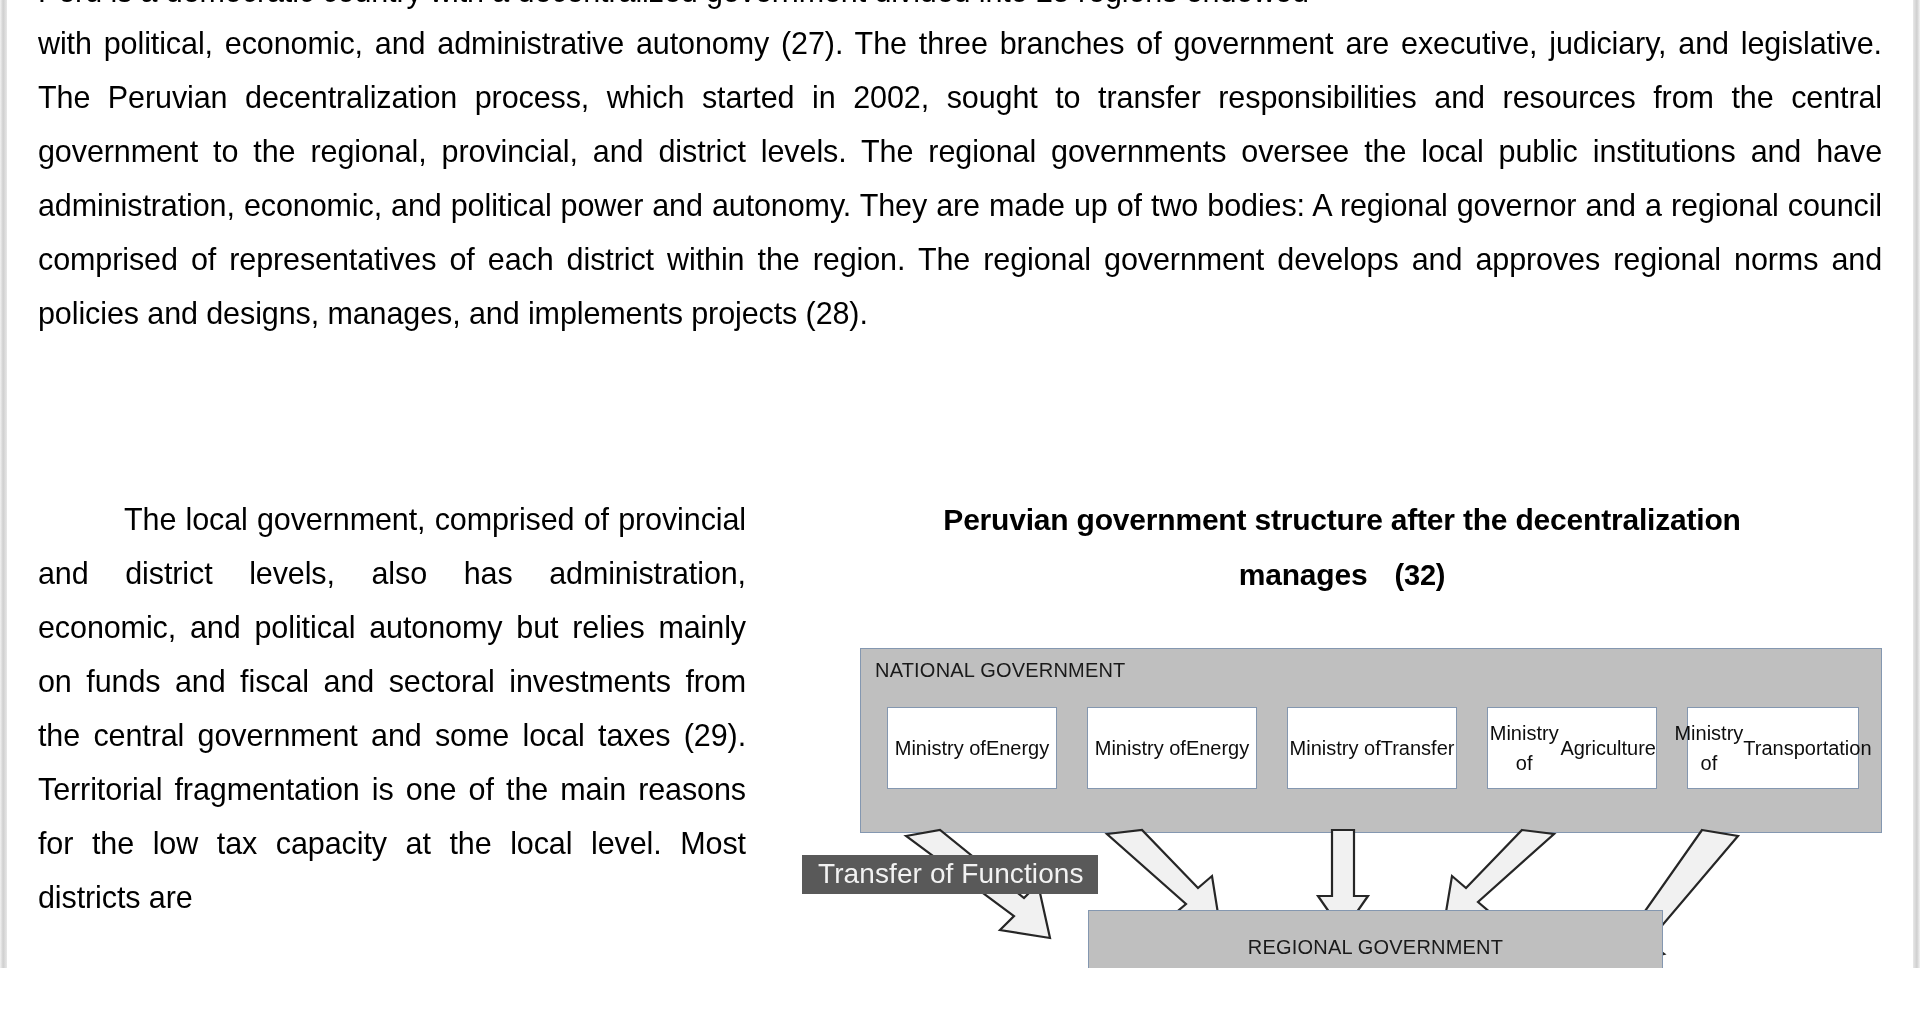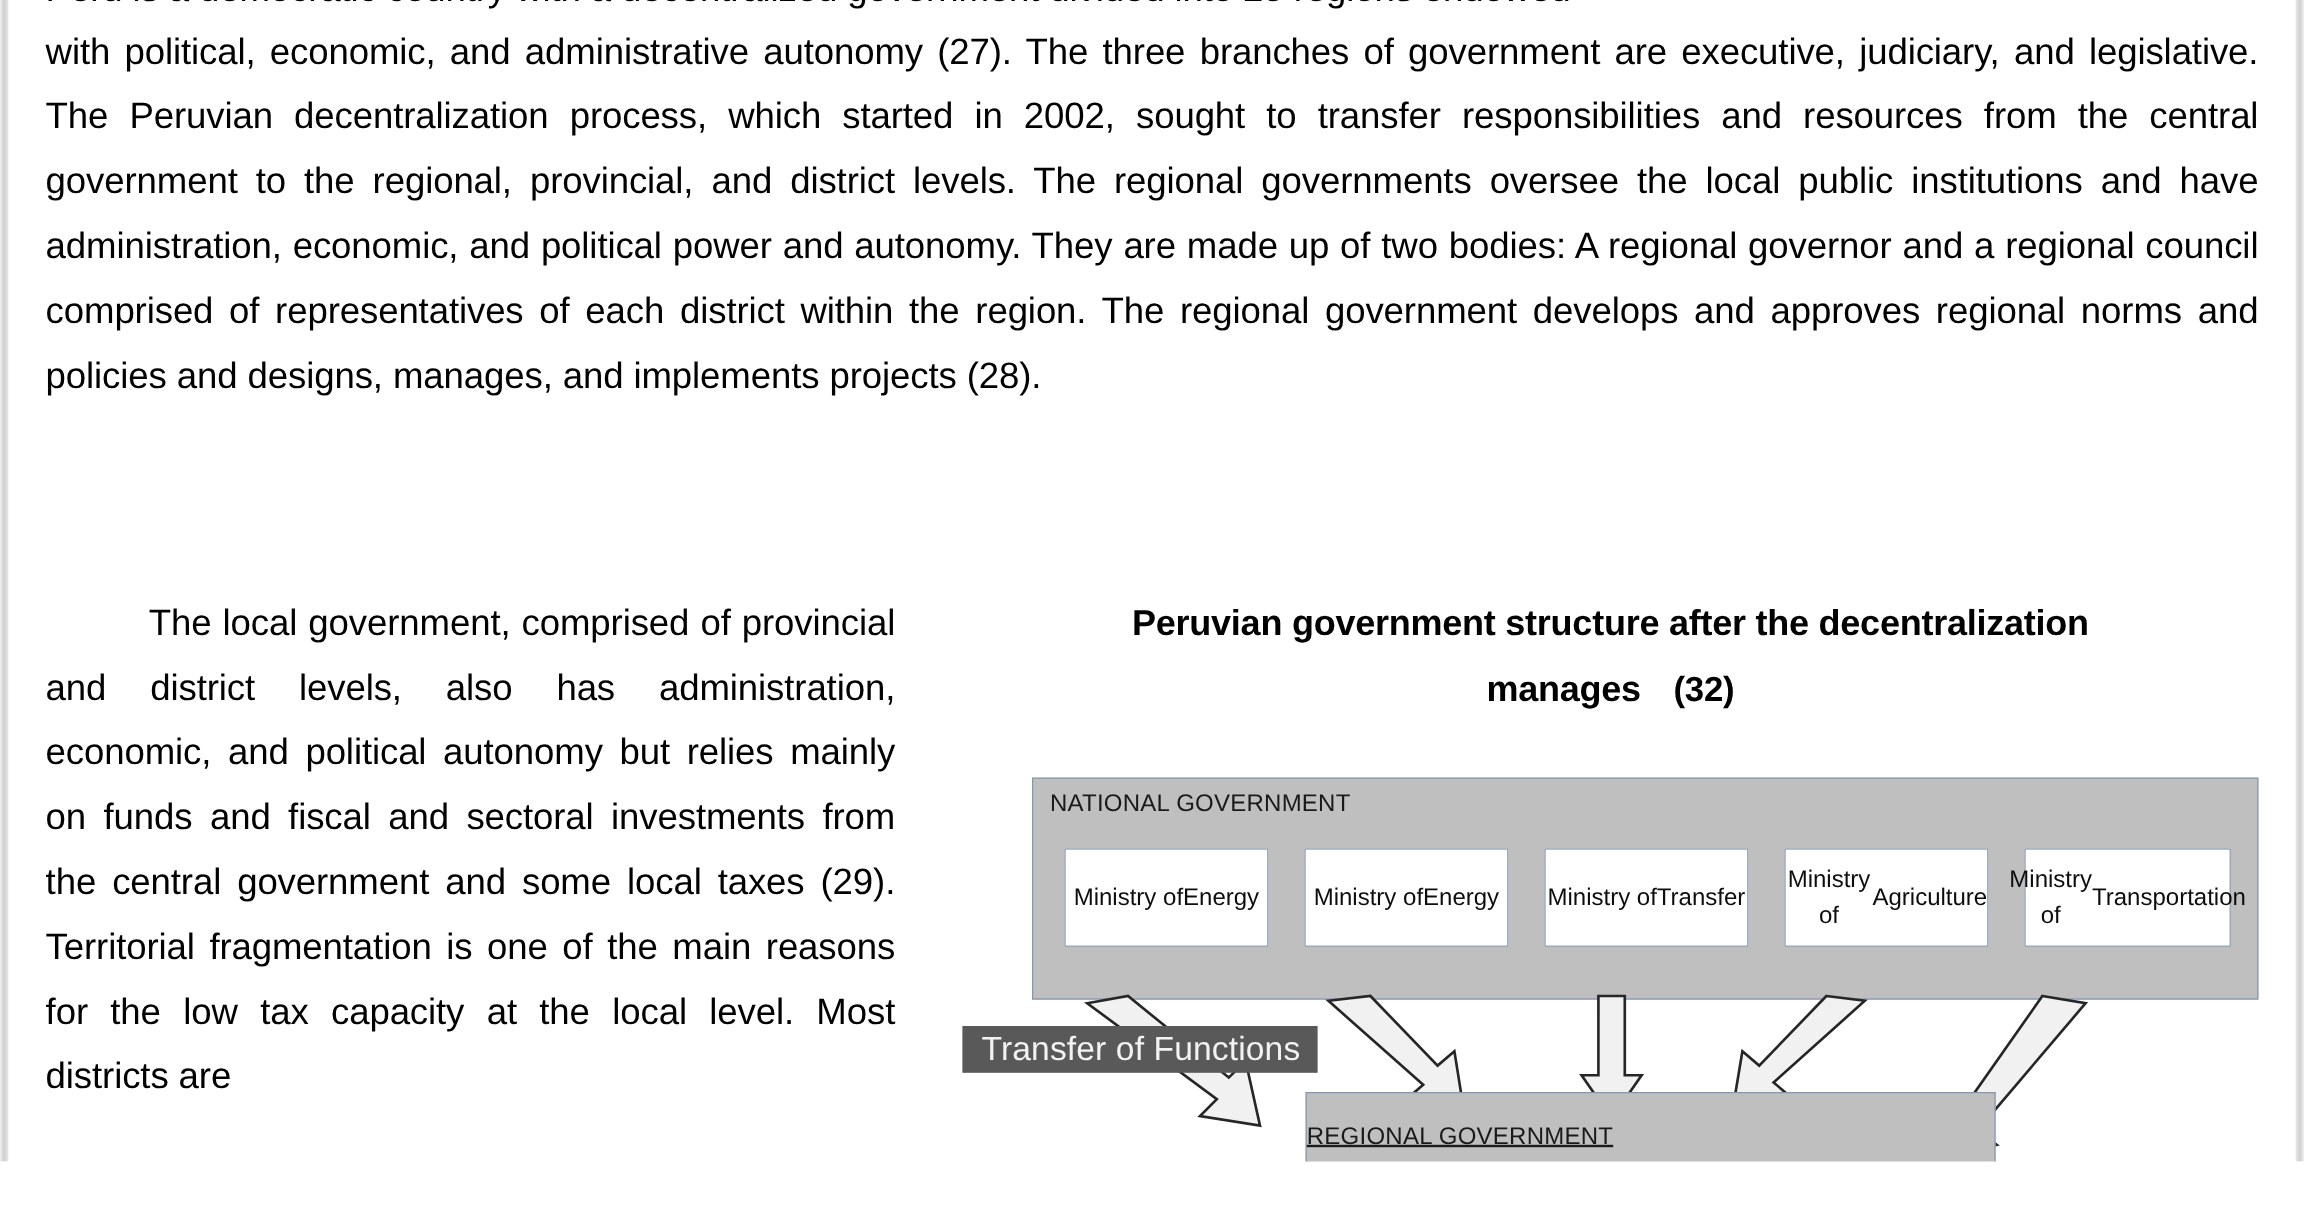--- a/index.html
+++ b/index.html
@@ -171,25 +171,24 @@
     background: #bfbfbf;
     border: 1.5px solid #8497b0;
     border-bottom: none;
     box-sizing: border-box;
   }
   .reg-gov-label {
     position: absolute;
     top: 25px;
     left: 0;
     right: 0;
-    text-align: left;
+    text-align: center;
     font-size: 20px;
     color: #1a1a1a;
     letter-spacing: 0.2px;
-    text-decoration: underline;
   }
   .reg-inner-box {
     position: absolute;
     left: 128px;
     top: 90px;
     width: 320px;
     height: 40px;
     background: #ffffff;
     border: 1.5px solid #8497b0;
     border-bottom: none;

